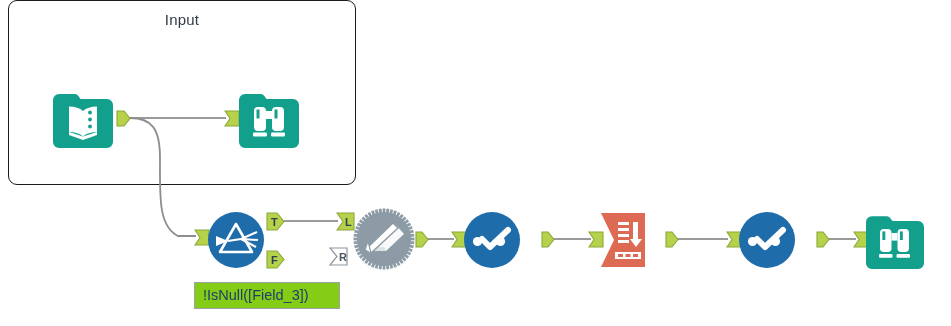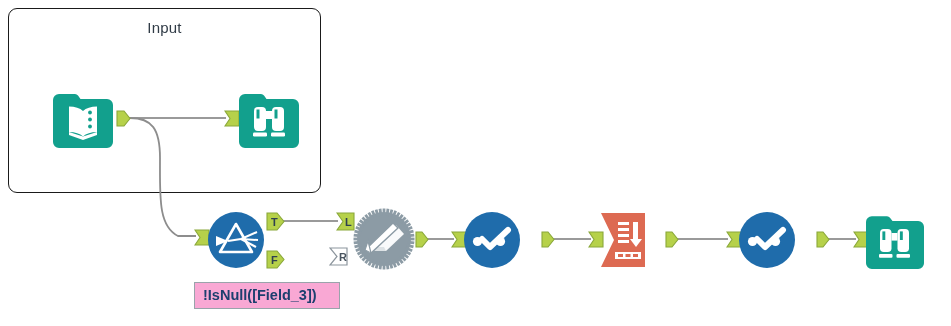--- a/index.html
+++ b/index.html
@@ -62,35 +62,35 @@
     left: 0; top: 0;
     width: 951px;
     height: 326px;
     pointer-events: none;
   }
   
   .annotation {
     position: absolute;
     box-sizing: border-box;
     border: 1.2px solid #9aa3ab;
-    background: #f9a8d4;
+    background: #84cc16;
     color: #1c3f6e;
     font-size: 14.5px;
-    font-weight: bold;
+    font-weight: normal;
     padding: 3px 8px 4px 8px;
     white-space: nowrap;
     line-height: 1.25;
   }
 </style>
 </head>
 <body>
 
 <div id="canvas">
 
-  <div class="tool-container" style="left:8px; top:8px; width:313px; height:185px;">
+  <div class="tool-container" style="left:8px; top:0; width:348px; height:185px;">
     <div class="container-title">Input</div>
   </div>
 
   <svg class="wires" viewBox="0 0 951 326" xmlns="http://www.w3.org/2000/svg">
 
     <path d="M128,118 L226,118" fill="none" stroke="#9a9a9a" stroke-width="2"></path>
 
     <path d="M130,118 C152,118 160,129 160,158 C160,196 158,226 178,236 L196,236" fill="none" stroke="#8d8d8d" stroke-width="1.8"></path>
 
     <path d="M281,221 L338,221" fill="none" stroke="#9a9a9a" stroke-width="2"></path>

